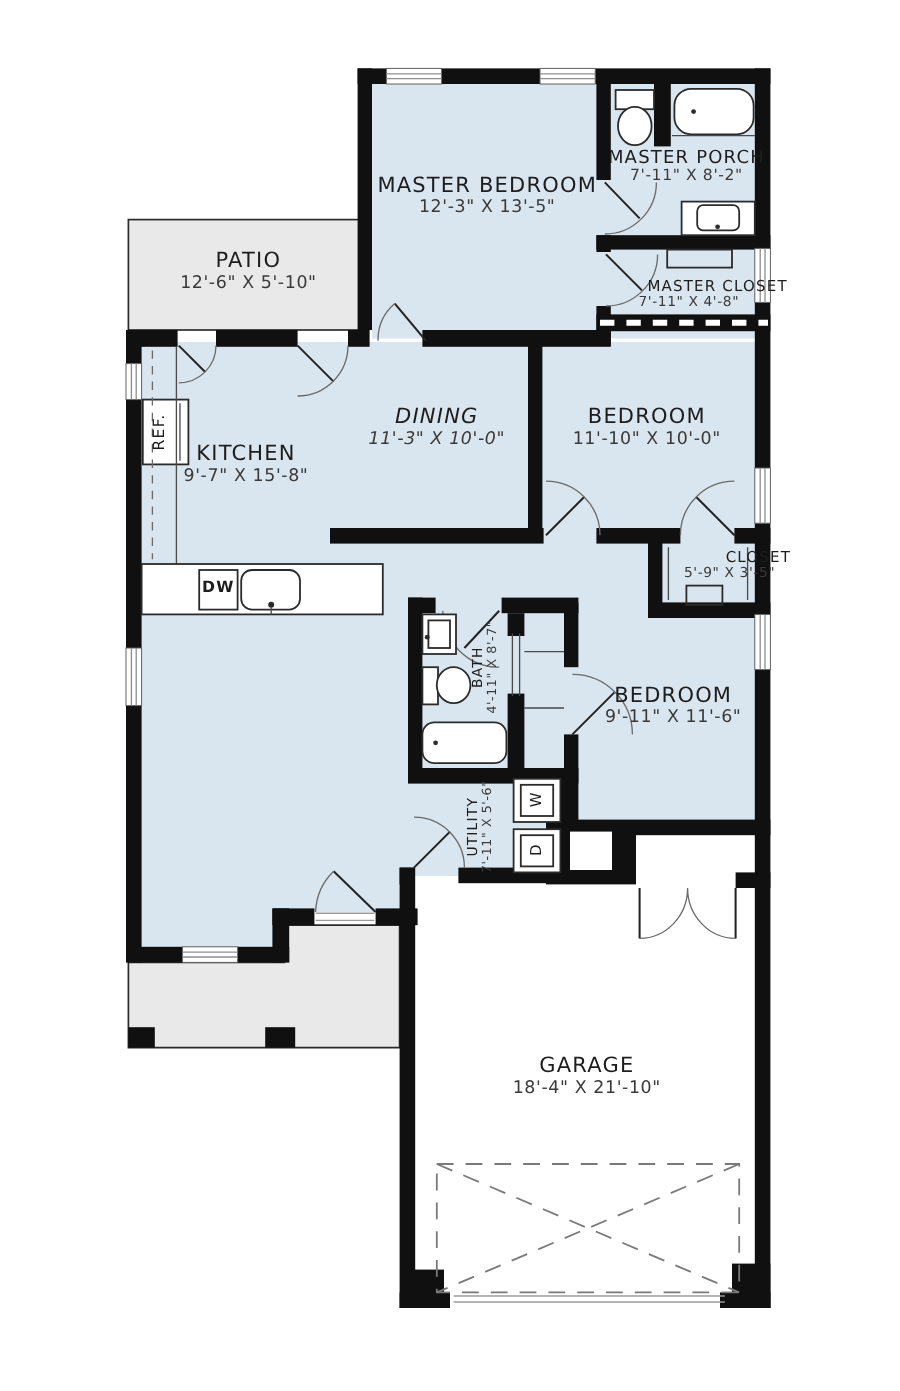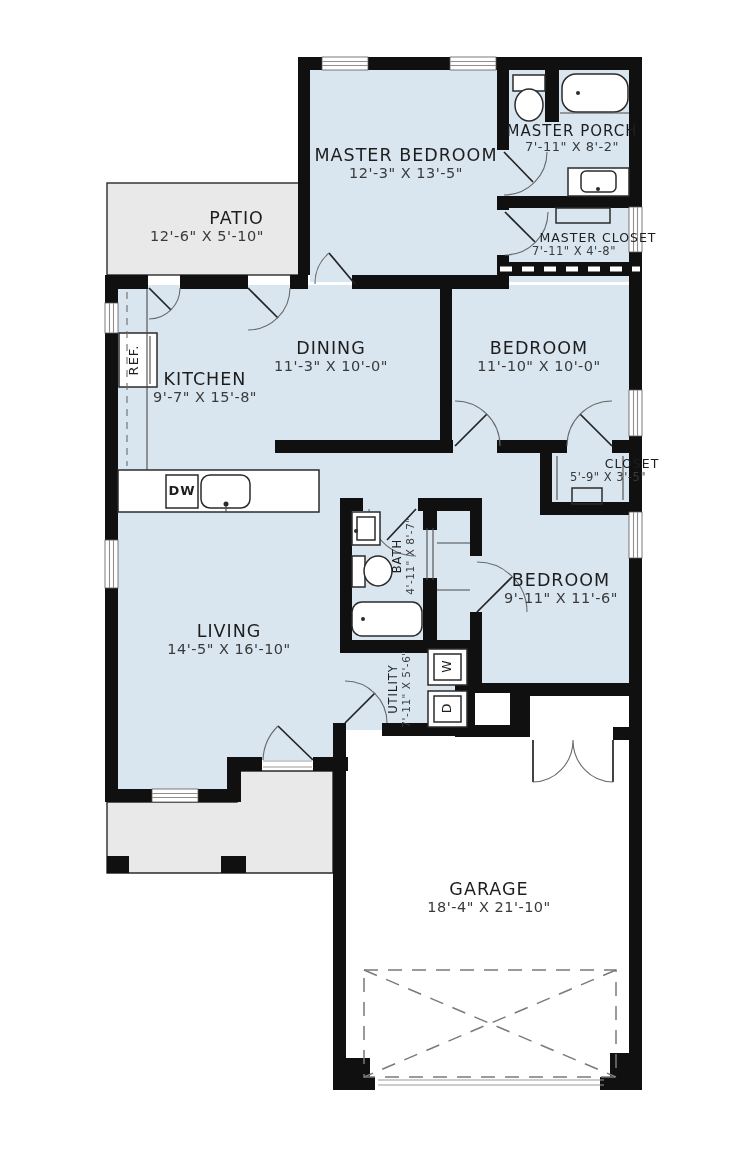--- a/index.html
+++ b/index.html
@@ -234,25 +234,25 @@
       <div class="dm">12'-3" X 13'-5"</div>
   </div>
   <div class="lbl sz-m" style="left:572px;top:139px;">
     <div class="nm">MASTER PORCH</div>
       <div class="dm">7'-11" X 8'-2"</div>
   </div>
   <div class="lbl sz-s" style="left:574px;top:245px;">
     <div class="nm">MASTER CLOSET</div>
       <div class="dm">7'-11" X 4'-8"</div>
   </div>
-  <div class="lbl sz-l" style="left:207px;top:226px;text-align:right;">
+  <div class="lbl sz-l" style="left:207px;top:226px;">
     <div class="nm">PATIO</div>
       <div class="dm">12'-6" X 5'-10"</div>
   </div>
-  <div class="lbl sz-l" style="left:331px;top:356px;">
+  <div class="lbl sz-l" style="left:364px;top:356px;font-style:italic;">
     <div class="nm">DINING</div>
       <div class="dm">11'-3" X 10'-0"</div>
   </div>
   <div class="lbl sz-l" style="left:539px;top:356px;">
     <div class="nm">BEDROOM</div>
       <div class="dm">11'-10" X 10'-0"</div>
   </div>
   <div class="lbl sz-l" style="left:205px;top:387px;">
     <div class="nm">KITCHEN</div>
       <div class="dm">9'-7" X 15'-8"</div>
@@ -262,24 +262,20 @@
       <div class="dm">5'-9" X 3'-5"</div>
   </div>
   <div class="lbl sz-xs rot" style="left:404px;top:556px;">
     <div class="nm">BATH</div>
       <div class="dm">4'-11" X 8'-7"</div>
   </div>
   <div class="lbl sz-l" style="left:561px;top:588px;">
     <div class="nm">BEDROOM</div>
       <div class="dm">9'-11" X 11'-6"</div>
   </div>
-  <div class="lbl sz-l" style="left:229px;top:639px;">
-    <div class="nm">LIVING</div>
-      <div class="dm">14'-5" X 16'-10"</div>
-  </div>
   <div class="lbl sz-xs rot" style="left:400px;top:689px;">
     <div class="nm">UTILITY</div>
       <div class="dm">7'-11" X 5'-6"</div>
   </div>
   <div class="lbl sz-l" style="left:489px;top:897px;">
     <div class="nm">GARAGE</div>
       <div class="dm">18'-4" X 21'-10"</div>
   </div>
 
   <div class="lbl app rot" style="left:134px;top:360px;">

